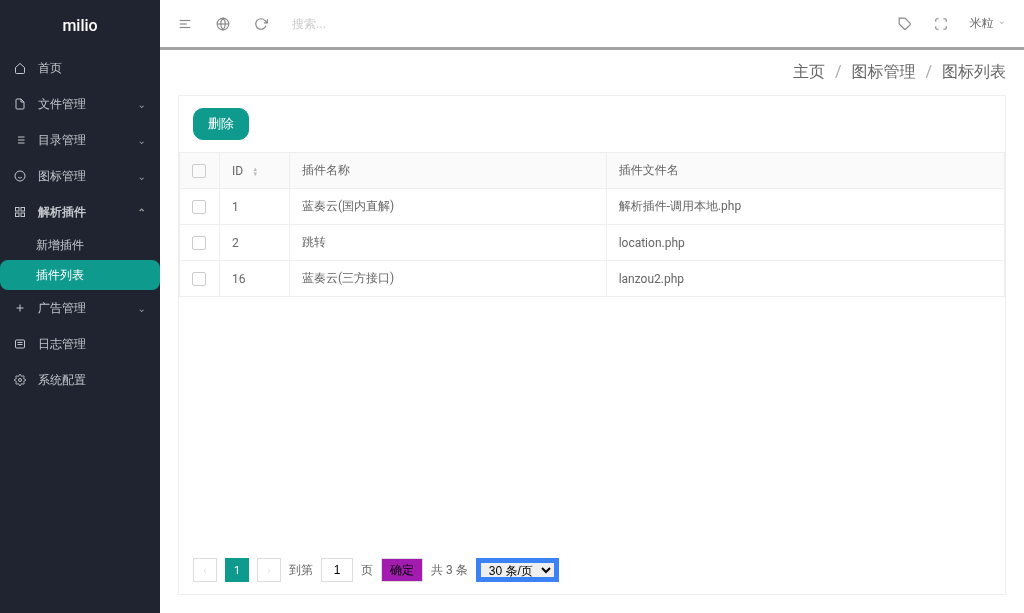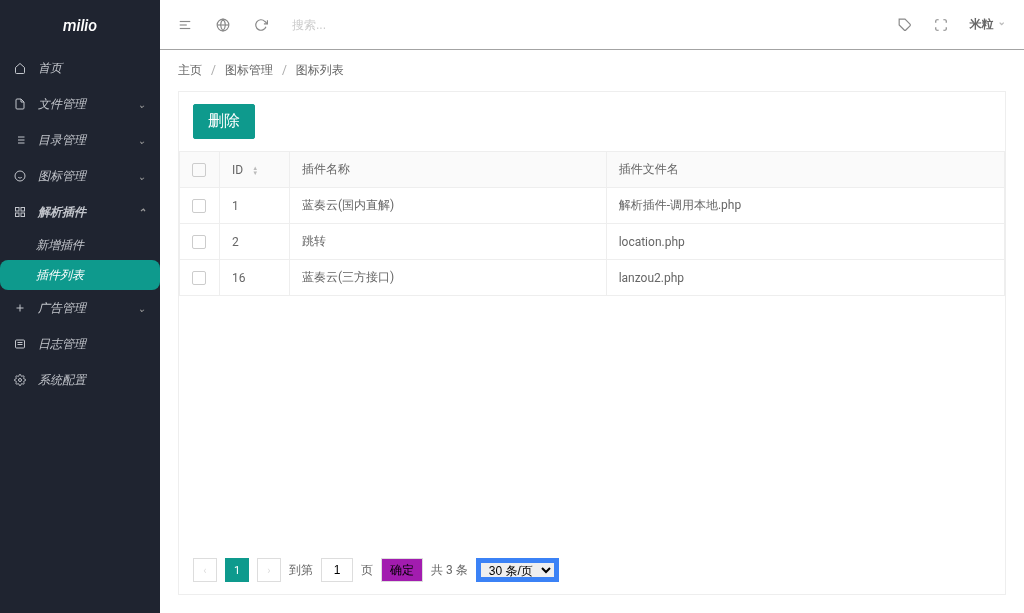--- a/index.html
+++ b/index.html
@@ -1,46 +1,46 @@
 <!DOCTYPE html>
 <html><head>
   <meta charset="utf-8">
   <style>
     * { margin: 0; padding: 0; box-sizing: border-box; }
     body { font-family: -apple-system, BlinkMacSystemFont, "Segoe UI", Roboto, "Helvetica Neue", Arial, sans-serif; font-size: 13px; color: #333; background: #fff; }
     .app { display: flex; width: 1024px; height: 613px; }
     
     
-    .sidebar { width: 160px; background: #1f2430; color: #c3c6cc; display: flex; flex-direction: column; flex-shrink: 0; font-style: italic; }
+    .sidebar { width: 160px; background: #1f2430; color: #c3c6cc; display: flex; flex-direction: column; flex-shrink: 0; }
     .brand { height: 50px; display: flex; align-items: center; justify-content: center; font-size: 16px; font-weight: 500; color: #fff; }
     .nav { flex: 1; }
     .nav-item { display: flex; align-items: center; height: 36px; padding: 0 14px; cursor: pointer; font-size: 12px; color: #c3c6cc; }
     .nav-item .nav-icon { width: 14px; margin-right: 10px; display: inline-flex; align-items: center; }
     .nav-item .nav-label { flex: 1; }
     .nav-item .chevron { font-size: 10px; color: #999; }
     .nav-item.bold { font-weight: 700; }
     .sub-item { display: flex; align-items: center; height: 30px; padding-left: 36px; cursor: pointer; font-size: 12px; color: #c3c6cc; }
     .sub-item.active { background: #0e9a8d; color: #fff; border-radius: 8px; }
     
     
     .main { flex: 1; display: flex; flex-direction: column; background: #fff; }
-    .topbar { height: 50px; border-bottom: 1px solid #a3a3a3; display: flex; align-items: center; padding: 0 18px; }
+    .topbar { height: 50px; border-bottom: 3px solid #a3a3a3; display: flex; align-items: center; padding: 0 18px; }
     .topbar-left { display: flex; align-items: center; gap: 24px; color: #888; }
     .topbar-icon { cursor: pointer; display: inline-flex; }
     .search-input { border: none; outline: none; font-size: 12px; color: #666; padding: 4px 0; width: 120px; }
     .search-input::placeholder { color: #ccc; }
     .topbar-right { margin-left: auto; display: flex; align-items: center; gap: 22px; color: #888; }
-    .user-name { color: #666; font-size: 12px; display: flex; gap: 4px; cursor: pointer; font-weight: bold; }
-    
-    .breadcrumb { padding: 12px 18px; font-size: 12px; color: #666; }
+    .user-name { color: #666; font-size: 12px; display: flex; gap: 4px; cursor: pointer; }
+    
+    .breadcrumb { padding: 12px 18px; font-size: 16px; color: #666; text-align: right; }
     .breadcrumb .sep { margin: 0 6px; color: #aaa; }
     
     .content { flex: 1; margin: 0 18px 18px 18px; border: 1px solid #eee; display: flex; flex-direction: column; background: #fff; }
     .content-header { padding: 12px 14px; }
-    .btn-delete { background: #0e9a8d; color: #fff; border: 1px solid #0e9a8d; padding: 6px 14px; font-size: 16px; cursor: pointer; border-radius: 2px; }
+    .btn-delete { background: #0e9a8d; color: #fff; border: 1px solid #0e9a8d; padding: 6px 14px; font-size: 13px; cursor: pointer; border-radius: 10px; }
     
     .table { width: 100%; border-collapse: collapse; }
     .table th, .table td { border: 1px solid #eee; padding: 9px 12px; text-align: left; font-size: 12px; font-weight: normal; }
     .table th { background: #fafafa; color: #666; }
     .table td { color: #666; }
     .checkbox-cell { width: 40px; text-align: center; }
     .id-col { width: 70px; color: #666; }
     .sort-icons { display: inline-flex; flex-direction: column; font-size: 6px; line-height: 5px; margin-left: 6px; color: #bbb; vertical-align: middle; }
     .cb { width: 14px; height: 14px; border: 1px solid #ccc; border-radius: 2px; display: inline-block; vertical-align: middle; cursor: pointer; }
     

